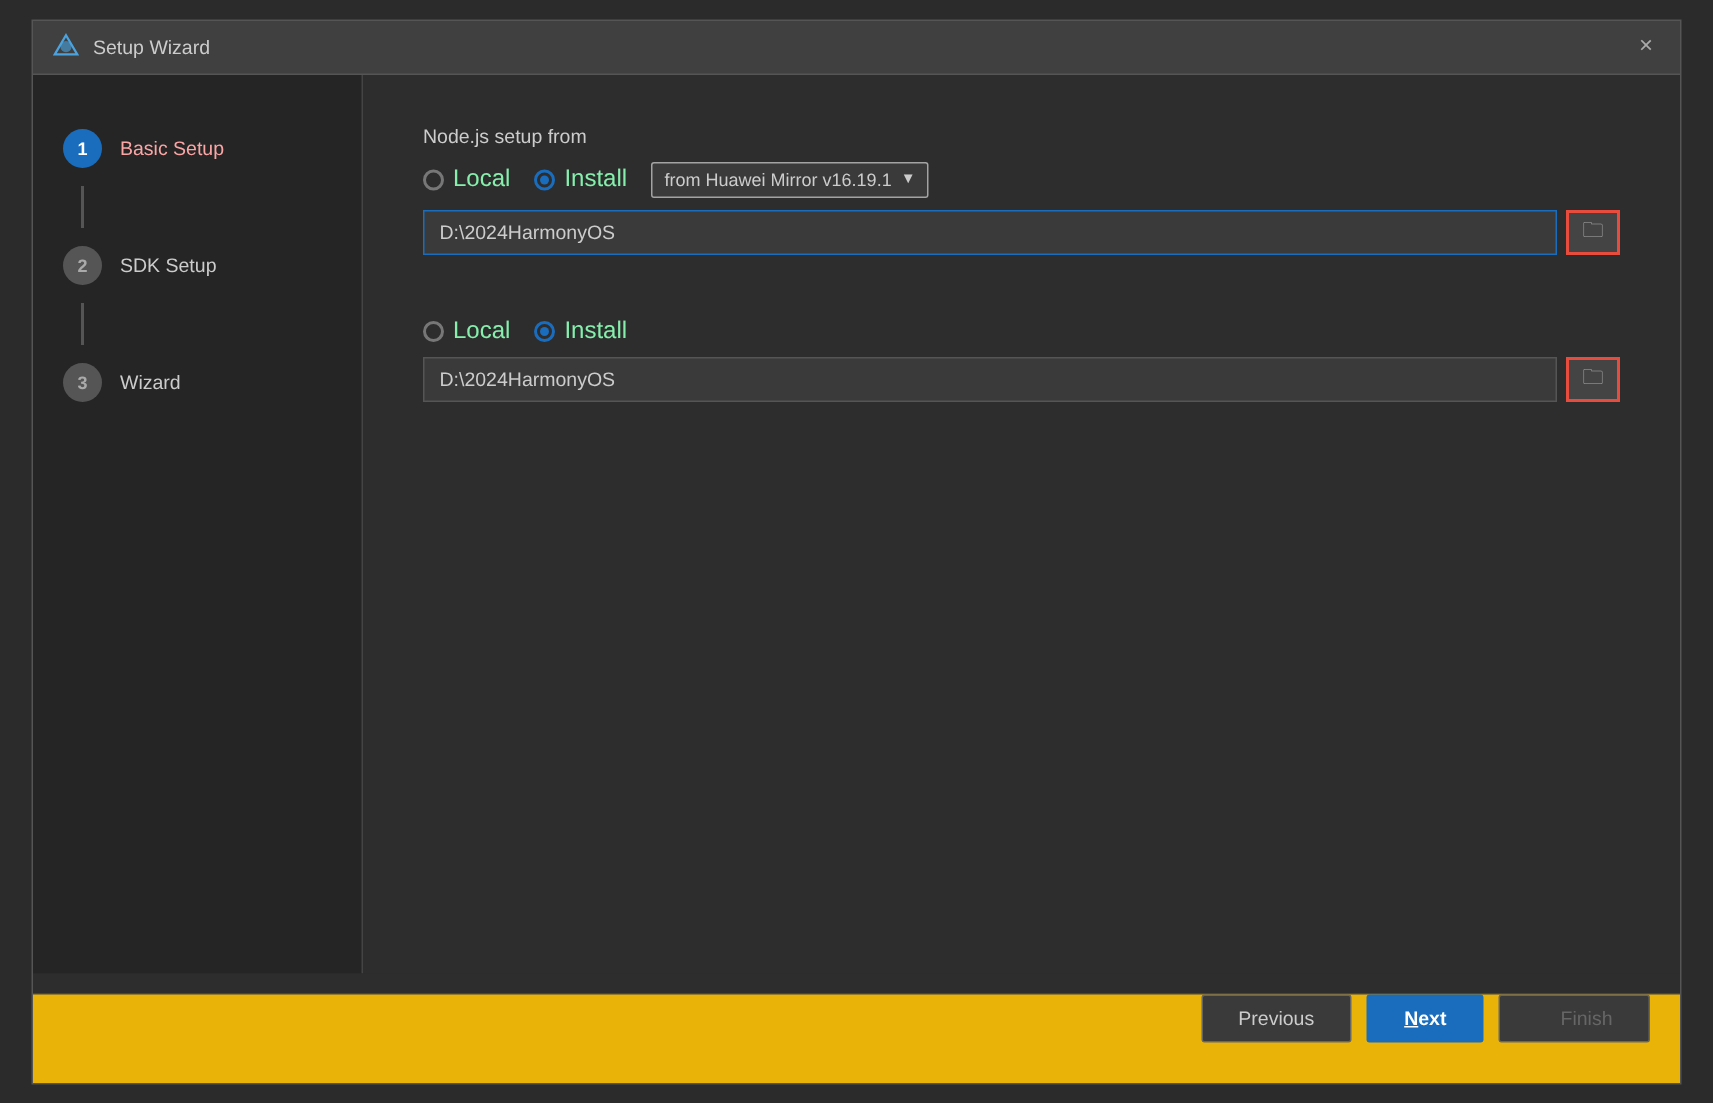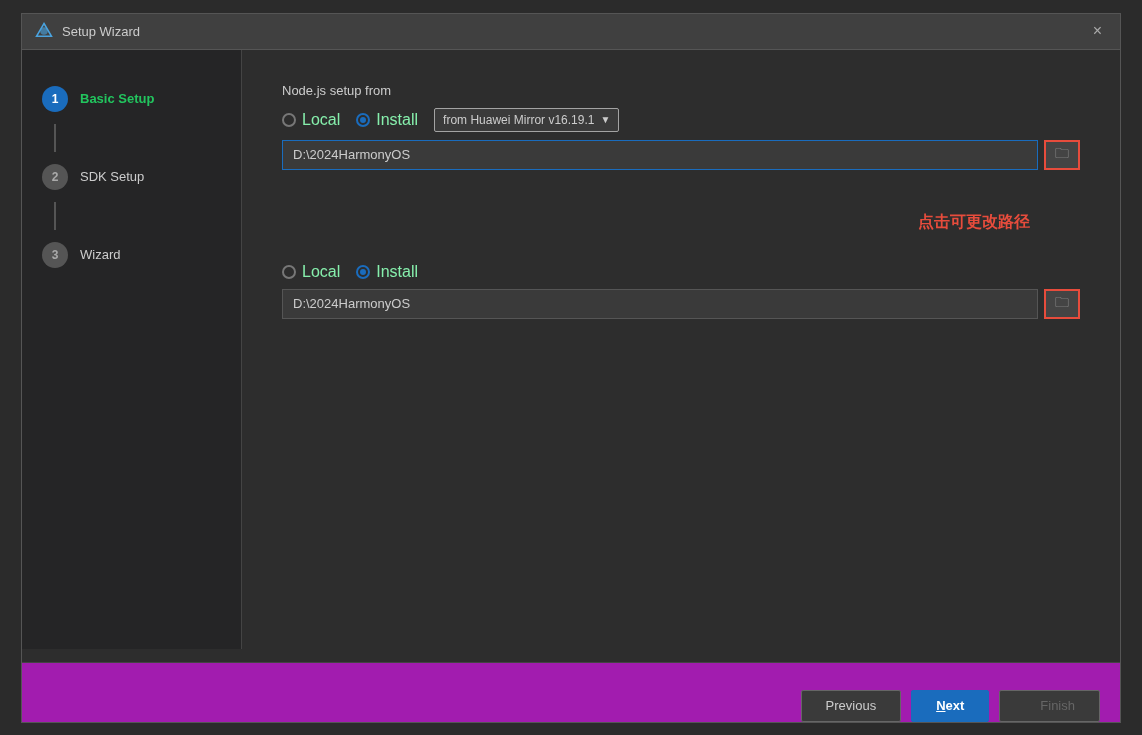--- a/index.html
+++ b/index.html
@@ -94,22 +94,22 @@
       justify-content: center;
       font-size: 12px;
       font-weight: bold;
       flex-shrink: 0;
     }
     .step-label {
       color: #ccc;
       font-size: 13px;
     }
     .sidebar-step.active .step-label {
-      color: #22c55e;
-      font-weight: 700;
+      color: #fca5a5;
+      font-weight: 400;
     }
     .step-connector {
       width: 2px;
       height: 28px;
       background: #555;
       margin-left: 32px;
     }
 
     
     .main-content {
@@ -217,24 +217,24 @@
       align-items: center;
       justify-content: center;
       cursor: pointer;
       font-size: 14px;
       flex-shrink: 0;
     }
 
     
     .bottom-bar {
       height: 60px;
-      background: #a21caf;
+      background: #eab308;
       border-top: 1px solid #444;
       display: flex;
-      align-items: flex-end;
+      align-items: flex-start;
       justify-content: flex-end;
       padding: 0 20px;
       gap: 10px;
       flex-shrink: 0;
       margin-top: 13px;
     }
     .btn {
       height: 32px;
       padding: 0 24px;
       border: 1px solid #666;
@@ -333,23 +333,20 @@
         </div>
 
         <div class="path-row">
           <input class="path-input" type="text" value="D:\2024HarmonyOS" style="">
           <div class="folder-btn">
             <span>🗀</span>
           </div>
         </div>
       </div>
 
-      <div style="position:relative; margin-bottom: 10px; display:flex; justify-content: flex-end; align-items:center; padding-right: 50px;">
-        <span style="color:#e74c3c; font-size:16px; font-weight:bold;">点击可更改路径</span>
-      </div>
 
       <div class="section-block">
 
         <div class="radio-group">
           <div class="radio-item">
             <div class="radio-circle"></div>
             <span class="radio-label">Local</span>
           </div>
           <div class="radio-item">
             <div class="radio-circle checked"></div>

